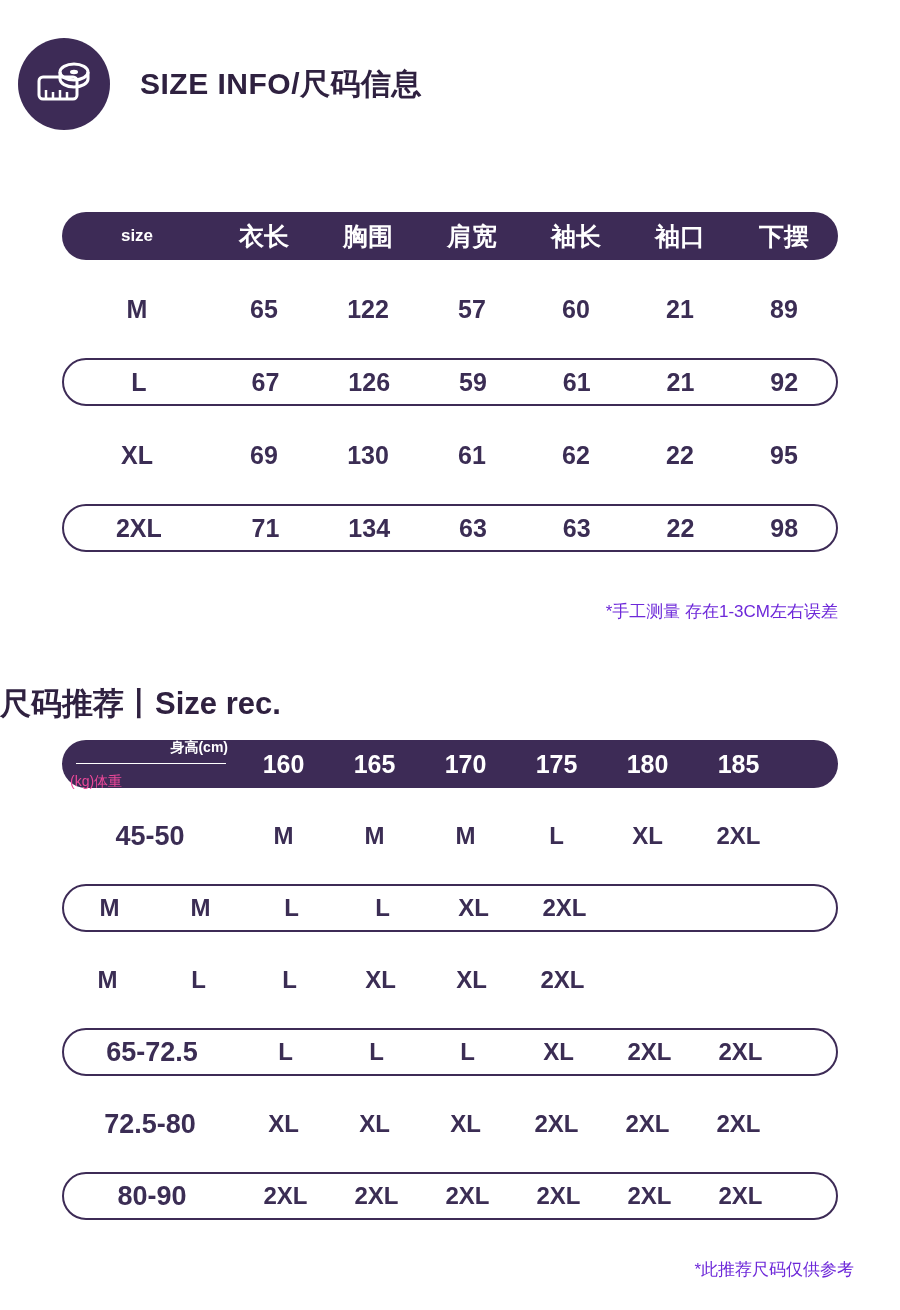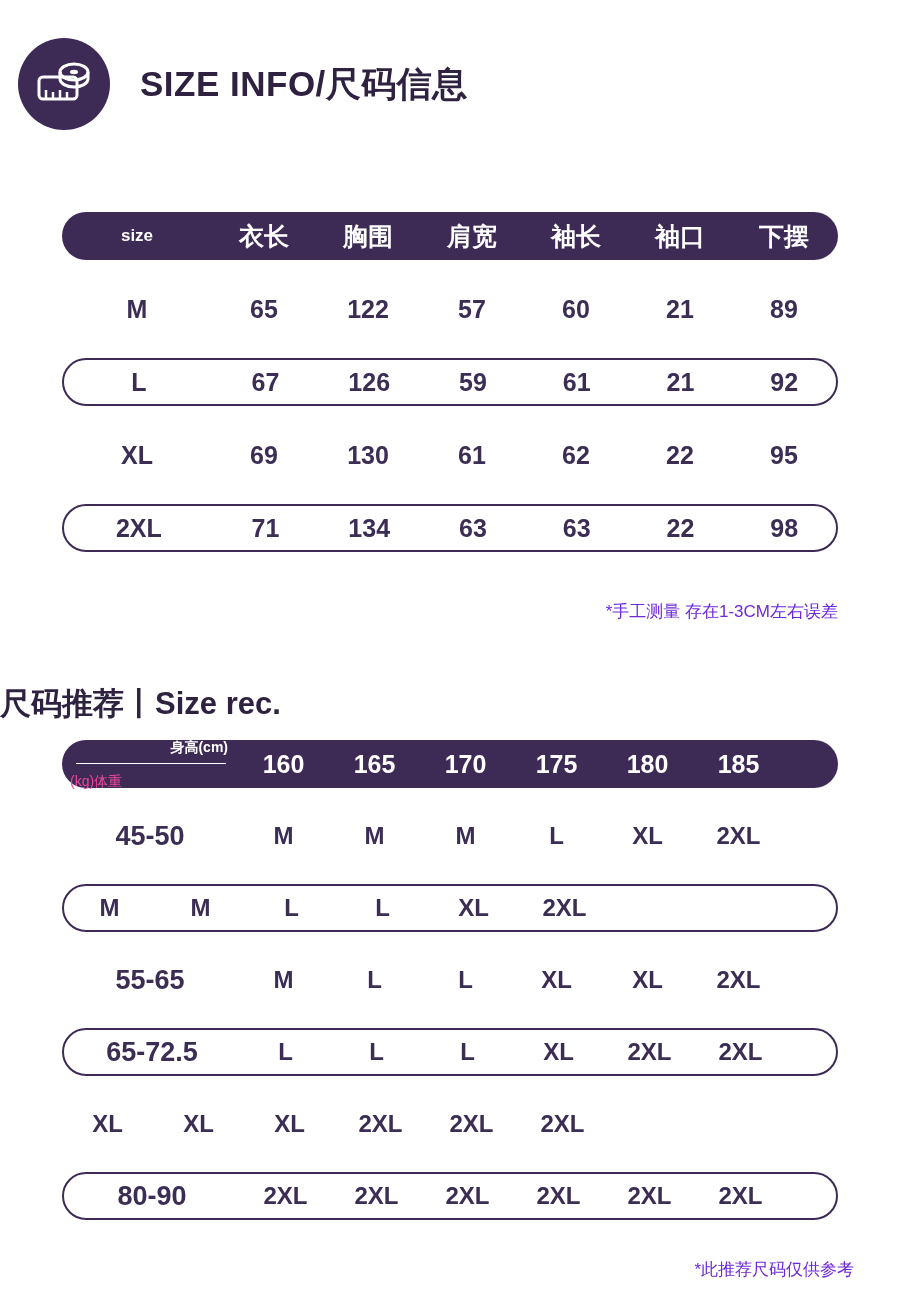--- a/index.html
+++ b/index.html
@@ -28,21 +28,21 @@
     height: 92px;
     border-radius: 50%;
     background: #3d2b56;
     display: flex;
     align-items: center;
     justify-content: center;
     flex: 0 0 auto;
   }
   .header-title {
     margin-left: 30px;
-    font-size: 35px;
+    font-size: 30px;
     font-weight: bold;
     letter-spacing: 0.5px;
     color: #2f2140;
     white-space: nowrap;
   }
 
   
   .table {
     position: absolute;
     left: 62px;
@@ -264,40 +264,40 @@
     <div class="row pill">
       <div class="cell body-cell c1">M</div>
       <div class="cell body-cell c2">M</div>
       <div class="cell body-cell c3">L</div>
       <div class="cell body-cell c4">L</div>
       <div class="cell body-cell c5">XL</div>
       <div class="cell body-cell c6">2XL</div>
     </div>
 
     <div class="row plain">
-      <div class="cell body-cell c0">55-65</div>
       <div class="cell body-cell c1">M</div>
       <div class="cell body-cell c2">L</div>
       <div class="cell body-cell c3">L</div>
       <div class="cell body-cell c4">XL</div>
       <div class="cell body-cell c5">XL</div>
       <div class="cell body-cell c6">2XL</div>
     </div>
 
     <div class="row pill">
       <div class="cell body-cell c0">65-72.5</div>
       <div class="cell body-cell c1">L</div>
       <div class="cell body-cell c2">L</div>
       <div class="cell body-cell c3">L</div>
       <div class="cell body-cell c4">XL</div>
       <div class="cell body-cell c5">2XL</div>
       <div class="cell body-cell c6">2XL</div>
     </div>
 
     <div class="row plain">
+      <div class="cell body-cell c0">72.5-80</div>
       <div class="cell body-cell c1">XL</div>
       <div class="cell body-cell c2">XL</div>
       <div class="cell body-cell c3">XL</div>
       <div class="cell body-cell c4">2XL</div>
       <div class="cell body-cell c5">2XL</div>
       <div class="cell body-cell c6">2XL</div>
     </div>
 
     <div class="row pill">
       <div class="cell body-cell c0">80-90</div>

